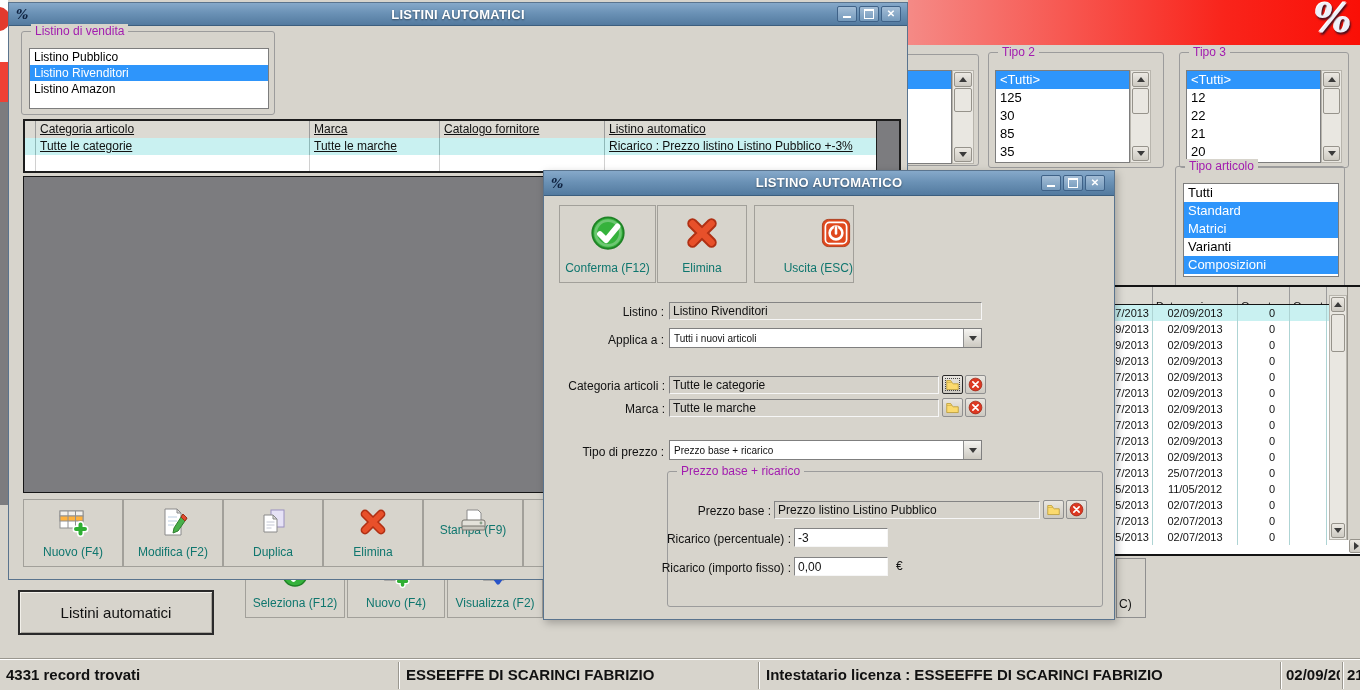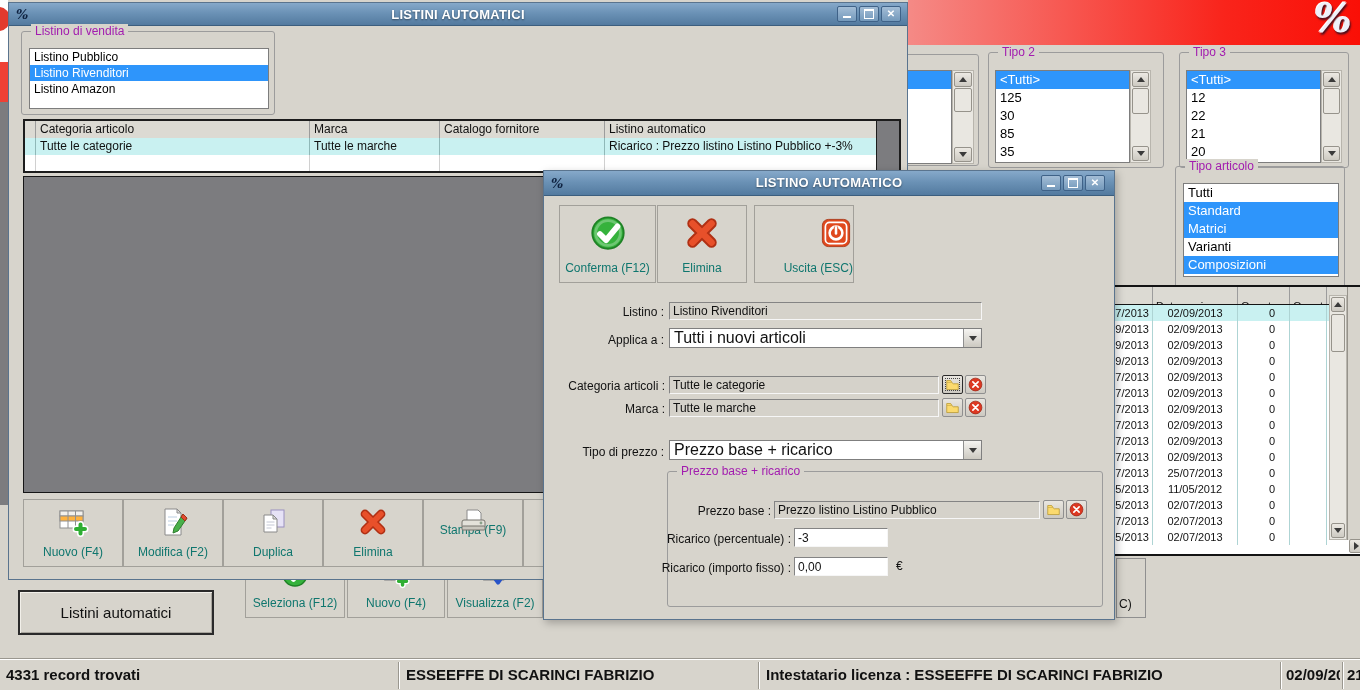--- a/index.html
+++ b/index.html
@@ -43,21 +43,21 @@
   .btn .blab{font-size:12px;color:#0f766e;padding-bottom:7px;white-space:nowrap;}
   .btn .ic{position:absolute;top:6px;}
   .sqbtn{width:21px;height:19px;background:linear-gradient(180deg,#e9e6e0,#ccc9c1);border:1px solid #8f8f8f;
          display:flex;align-items:center;justify-content:center;box-sizing:border-box;border-radius:2px;}
   .sqbtn.focus{border:1px solid #2c2c2c;outline:1px dotted #444;outline-offset:-4px;}
   
   .inp{font:12px "Liberation Sans",sans-serif;background:#d5d2ca;color:#111;
        border:1px solid;border-color:#848484 #f6f6f6 #f6f6f6 #848484;padding:0 3px;box-sizing:border-box;}
   .inp.white{background:#fff;}
   .flab{font-size:12px;text-align:right;white-space:nowrap;color:#111;}
-  .combo{background:#fff;border:1px solid #7f7f7f;display:flex;align-items:center;font-size:16px;
+  .combo{background:#fff;border:1px solid #7f7f7f;display:flex;align-items:center;font-size:10px;
          box-sizing:border-box;overflow:hidden;}
   .combo .ctext{padding-left:4px;white-space:nowrap;}
   .cbtn{margin-left:auto;width:17px;align-self:stretch;background:linear-gradient(180deg,#f5f4f1,#ccc9c1);
         border-left:1px solid #8f8f8f;display:flex;align-items:center;justify-content:center;}
   
   .wtable{border:2px solid #1c1c1c;background:#fff;box-sizing:border-box;}
   .trow{display:flex;}
   .tc{box-sizing:border-box;border-right:1px solid #9c9c9c;padding:0 4px;white-space:nowrap;overflow:hidden;font-size:12px;}
   .thead .tc{background:#dcdad3;}
   .rrow{display:flex;height:16px;line-height:16px;font-size:11px;}
@@ -348,21 +348,21 @@
     <div class="abs gb" style="left:12px;top:28px;width:254px;height:84px;">
       <span class="gblab">Listino di vendita</span>
       <div class="abs list list16" style="left:7px;top:16px;width:240px;height:61px;">
 
       <div class="li">Listino Pubblico</div>
           <div class="li sel">Listino Rivenditori</div>
           <div class="li">Listino Amazon</div>
         </div>
     </div>
 
-    <div class="abs wtable" style="left:14px;top:116px;width:878px;height:54px;">
+    <div class="abs wtable" style="left:14px;top:116px;width:878px;height:54px;text-decoration:underline;">
       <div class="trow thead" style="height:17px;line-height:16px;">
         <div class="tc" style="width:11px;padding:0;"></div>
         <div class="tc" style="width:274px;">Categoria articolo</div>
         <div class="tc" style="width:130px;">Marca</div>
         <div class="tc" style="width:165px;">Catalogo fornitore</div>
         <div class="tc" style="width:272px;">Listino automatico</div>
       </div>
       <div class="trow" style="height:17px;line-height:16px;background:#c9f1f1;">
         <div class="tc" style="width:11px;padding:0;border-right:1px solid #8fb8b8;"></div>
         <div class="tc" style="width:274px;border-right:1px solid #8fb8b8;">Tutte le categorie</div>

